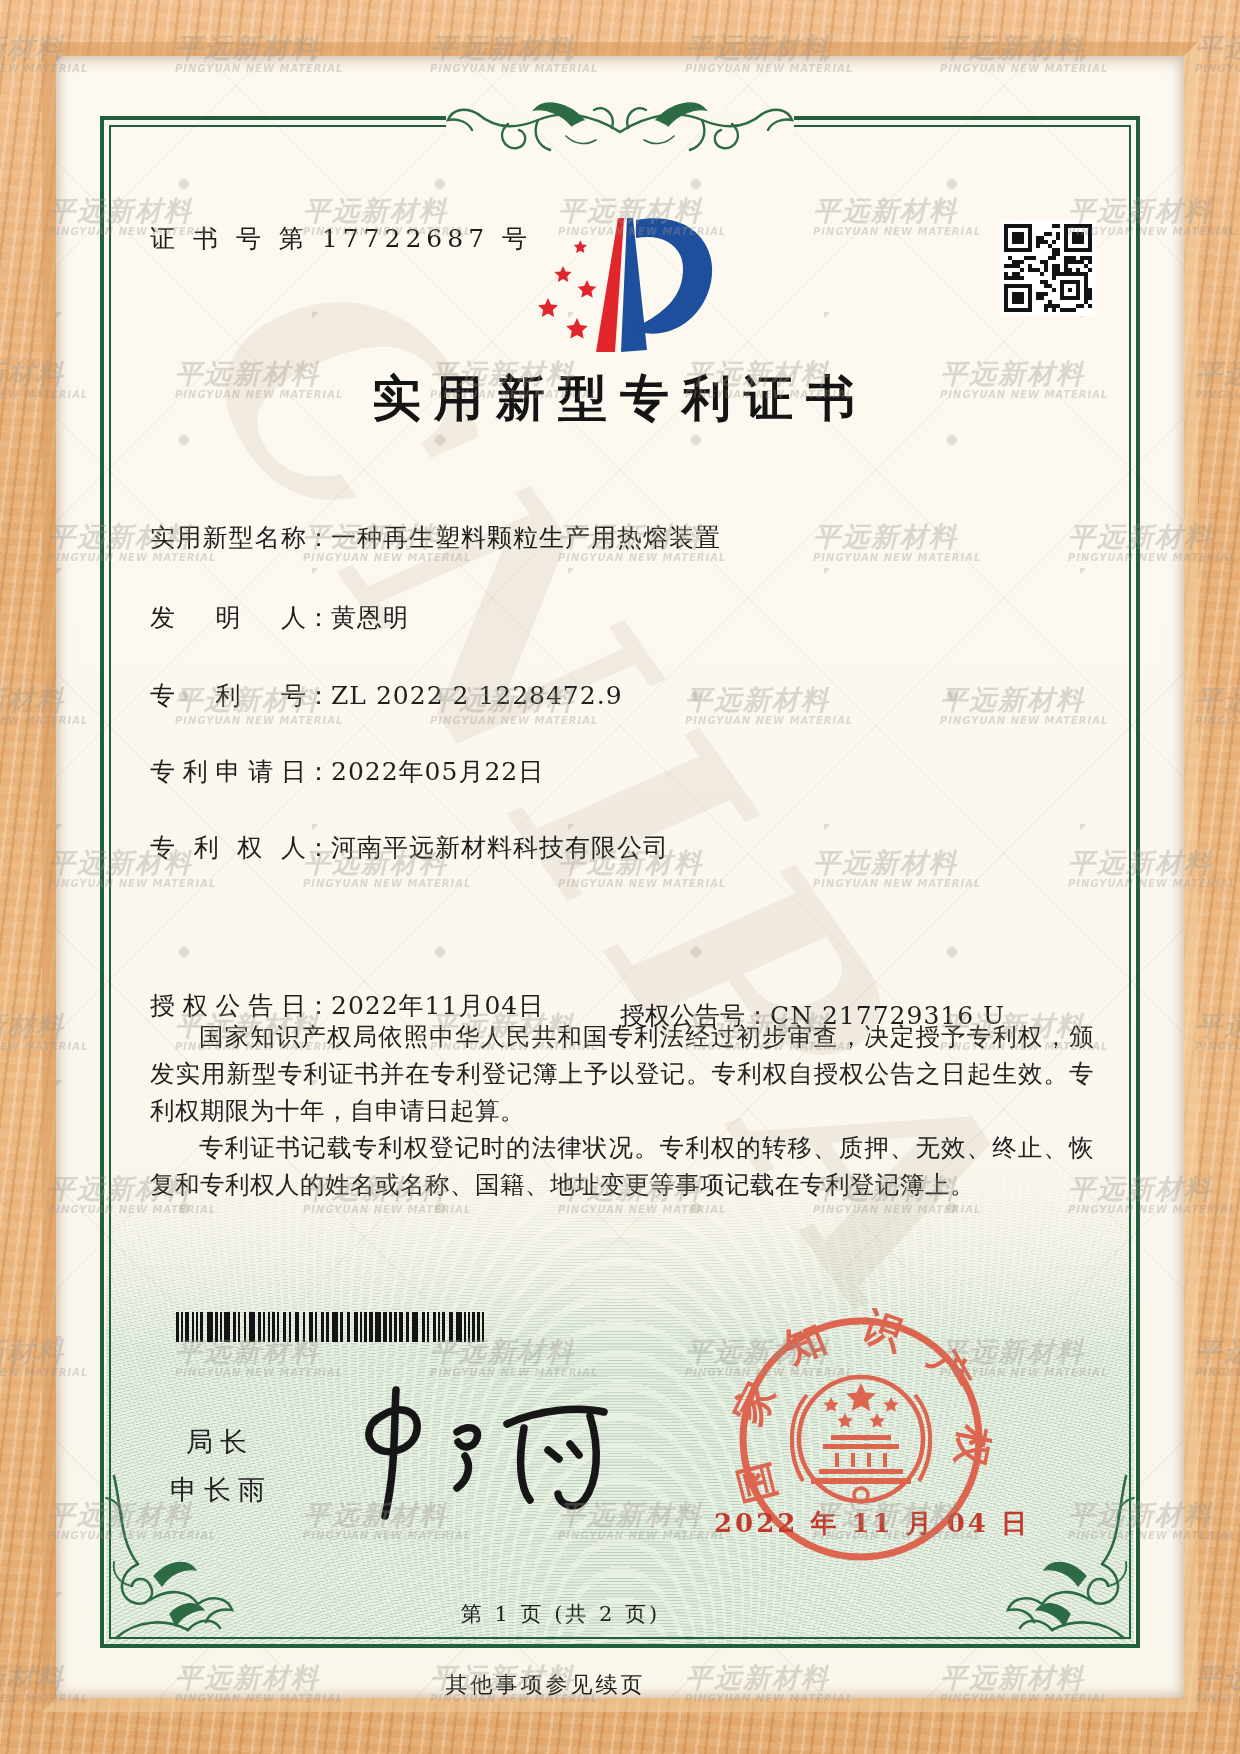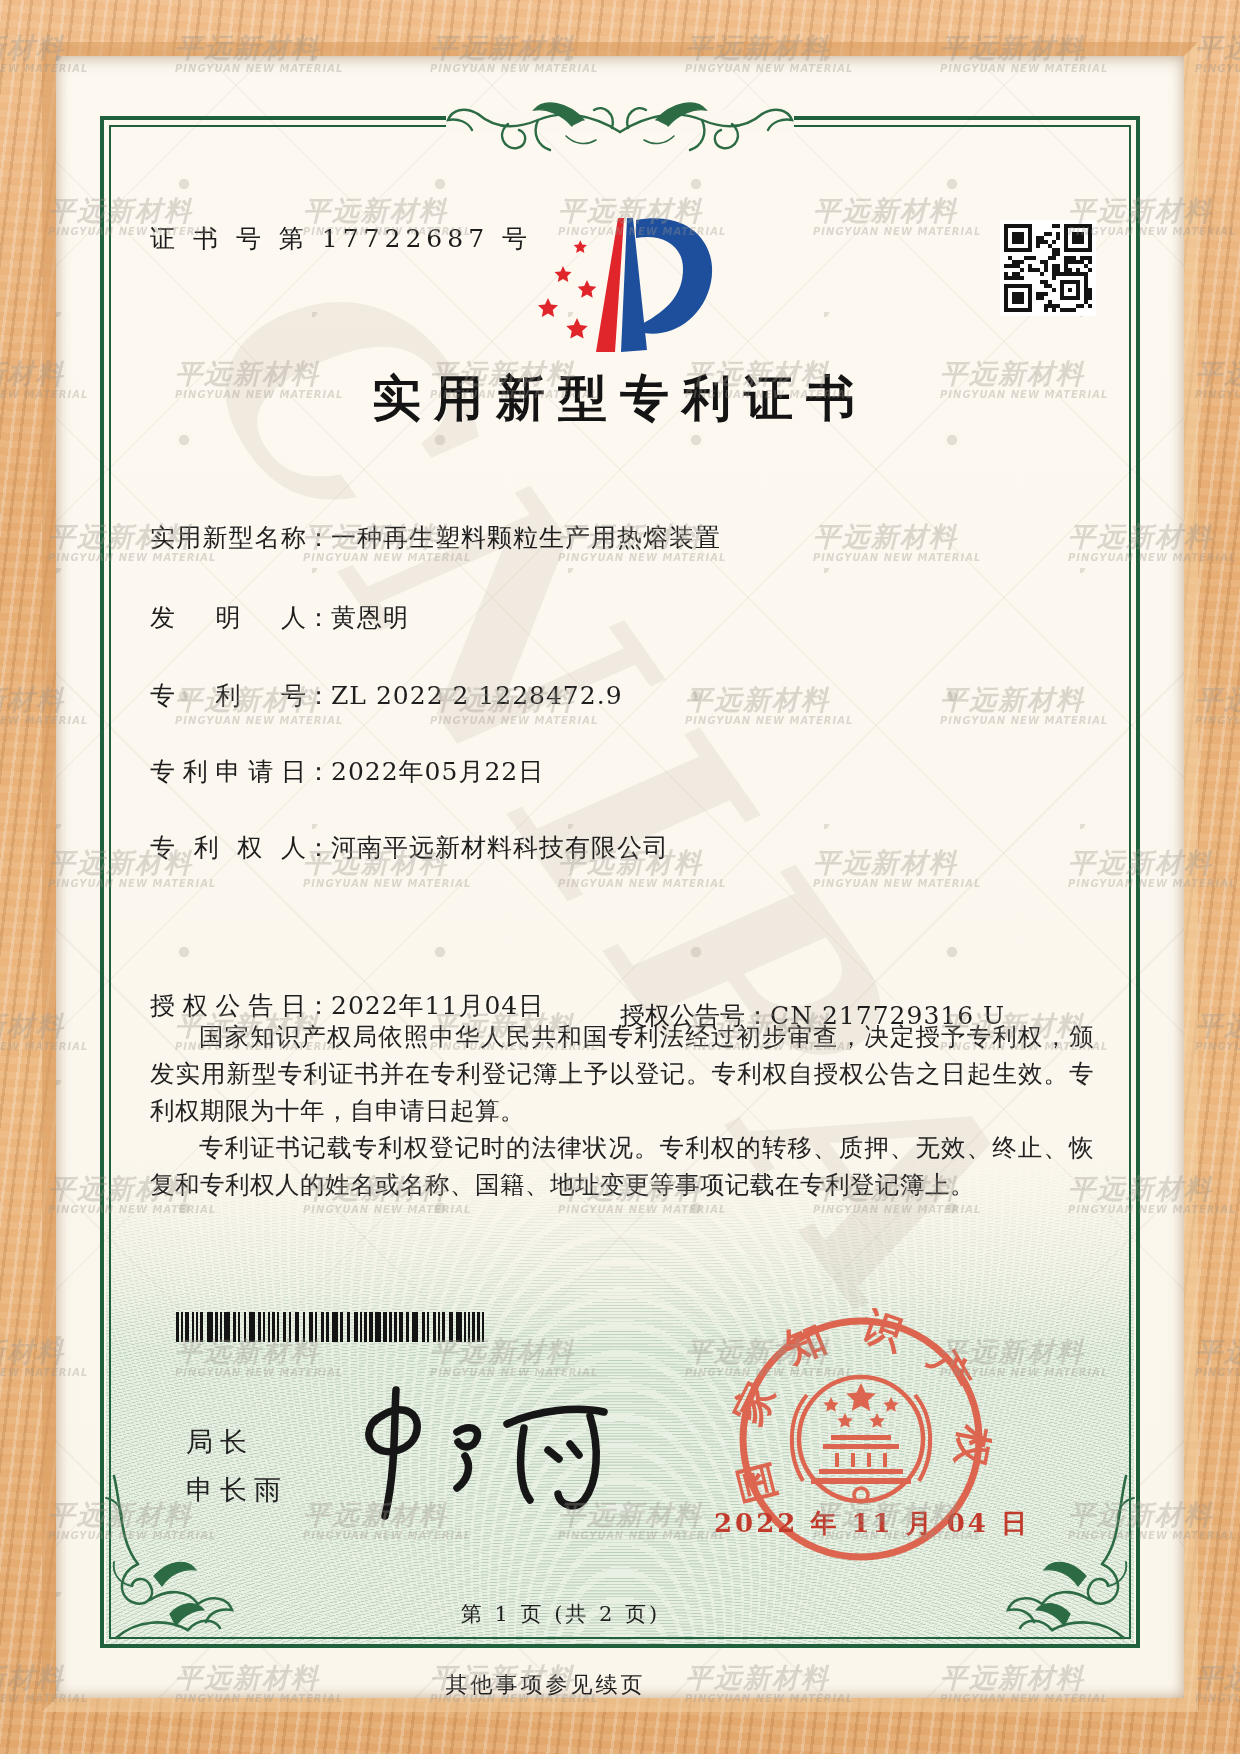--- a/index.html
+++ b/index.html
@@ -64,21 +64,21 @@
   .frow .rcol{position:absolute;left:470px;top:10px;white-space:nowrap}
 
   .paras{position:absolute;left:150px;top:1018px;width:944px;font-size:24.5px;
     line-height:37px;text-align:justify;letter-spacing:.5px;color:#222}
   .paras p{margin:0;text-indent:2em}
 
   .barcode{position:absolute;left:176px;top:1312px}
 
   .signer-role{position:absolute;left:186px;top:1424px;font-size:27px;letter-spacing:7px;
     font-family:"DejaVu Sans","Liberation Sans",sans-serif;color:#222}
-  .signer-name{position:absolute;left:186px;top:1472px;font-size:27px;letter-spacing:7px;
+  .signer-name{position:absolute;left:170px;top:1472px;font-size:27px;letter-spacing:7px;
     font-family:Liberation Serif, serif;color:#222}
   .sig{position:absolute;left:322px;top:1378px}
 
   .seal{position:absolute;left:730px;top:1308px;mix-blend-mode:multiply;opacity:.92}
   .seal-date{position:absolute;left:700px;top:1506px;width:344px;text-align:center;
     font-size:26px;font-weight:bold;letter-spacing:3px;color:#c23a2b;z-index:7}
 
   .pageinfo{position:absolute;left:0;width:1121px;top:1600px;text-align:center;
     font-size:21px;letter-spacing:3px;color:#1f1f1f;z-index:7}
   .note{position:absolute;left:0;width:1091px;top:1670px;text-align:center;

